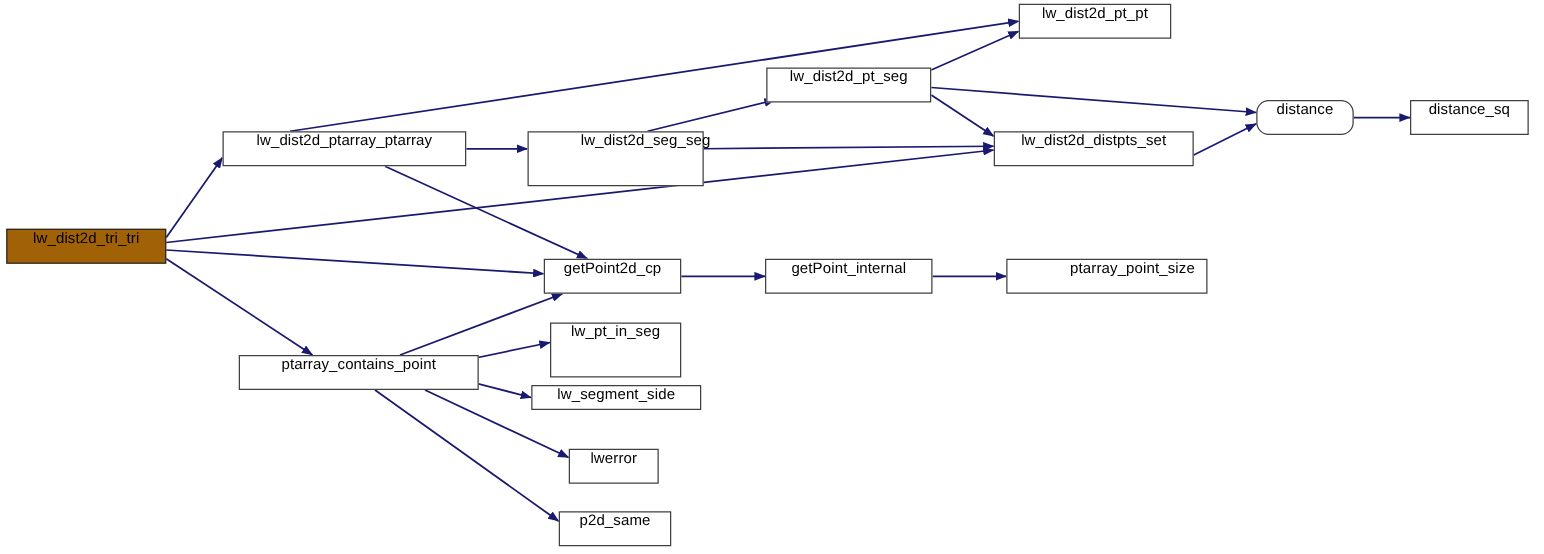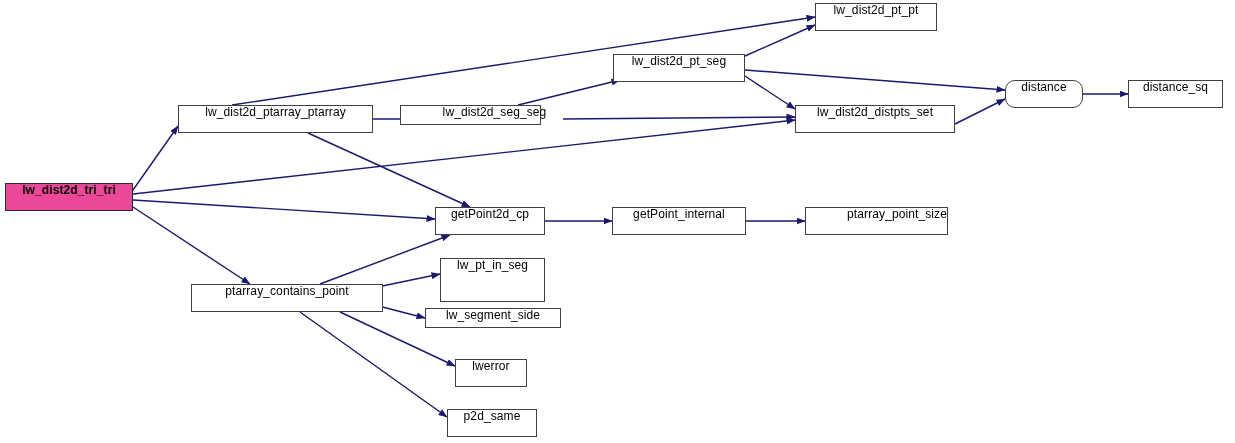--- a/index.html
+++ b/index.html
@@ -32,23 +32,22 @@
     color: #000000;
     font-size: 12px;
     line-height: 1;
     display: flex;
     align-items: flex-start;
     justify-content: center;
     white-space: nowrap;
     letter-spacing: 0.1px;
   }
   .graph-node.root {
-    background: #ec4899;
+    background: #a16207;
     border-color: #2a2a2a;
-    font-weight: bold;
   }
   .node-label {
     display: block;
     padding: 0 6px;
   }
 </style>
 </head>
 <body>
 
 <div id="graph-root">
@@ -82,21 +81,21 @@
         <line x1="300" y1="312" x2="447" y2="417" stroke="#191970" stroke-width="1.4" marker-end="url(#arrowhead)"></line>
       </g>
   </svg>
   <div id="node-group">
       <div class="graph-node root" style="left: 5px; top: 183px; width: 128px; height: 28px;">
         <span class="node-label">lw_dist2d_tri_tri</span>
       </div>
       <div class="graph-node" style="left: 178px; top: 105px; width: 195px; height: 28px;">
         <span class="node-label">lw_dist2d_ptarray_ptarray</span>
       </div>
-      <div class="graph-node" style="left: 400px; top: 105px; width: 141px; height: 20px; padding-left: 48px;">
+      <div class="graph-node" style="left: 422px; top: 105px; width: 141px; height: 44px; padding-left: 48px;">
         <span class="node-label">lw_dist2d_seg_seg</span>
       </div>
       <div class="graph-node" style="left: 613px; top: 54px; width: 132px; height: 28px;">
         <span class="node-label">lw_dist2d_pt_seg</span>
       </div>
       <div class="graph-node" style="left: 815px; top: 3px; width: 122px; height: 28px;">
         <span class="node-label">lw_dist2d_pt_pt</span>
       </div>
       <div class="graph-node" style="left: 795px; top: 105px; width: 160px; height: 28px;">
         <span class="node-label">lw_dist2d_distpts_set</span>
@@ -106,21 +105,21 @@
       </div>
       <div class="graph-node" style="left: 1128px; top: 80px; width: 95px; height: 28px;">
         <span class="node-label">distance_sq</span>
       </div>
       <div class="graph-node" style="left: 435px; top: 207px; width: 110px; height: 28px;">
         <span class="node-label">getPoint2d_cp</span>
       </div>
       <div class="graph-node" style="left: 612px; top: 207px; width: 134px; height: 28px;">
         <span class="node-label">getPoint_internal</span>
       </div>
-      <div class="graph-node" style="left: 805px; top: 207px; width: 143px; height: 28px; padding-left: 41px;">
+      <div class="graph-node" style="left: 805px; top: 207px; width: 161px; height: 28px; padding-left: 41px;">
         <span class="node-label">ptarray_point_size</span>
       </div>
       <div class="graph-node" style="left: 191px; top: 284px; width: 192px; height: 28px;">
         <span class="node-label">ptarray_contains_point</span>
       </div>
       <div class="graph-node" style="left: 440px; top: 258px; width: 105px; height: 44px;">
         <span class="node-label">lw_pt_in_seg</span>
       </div>
       <div class="graph-node" style="left: 425px; top: 308px; width: 136px; height: 20px;">
         <span class="node-label">lw_segment_side</span>

